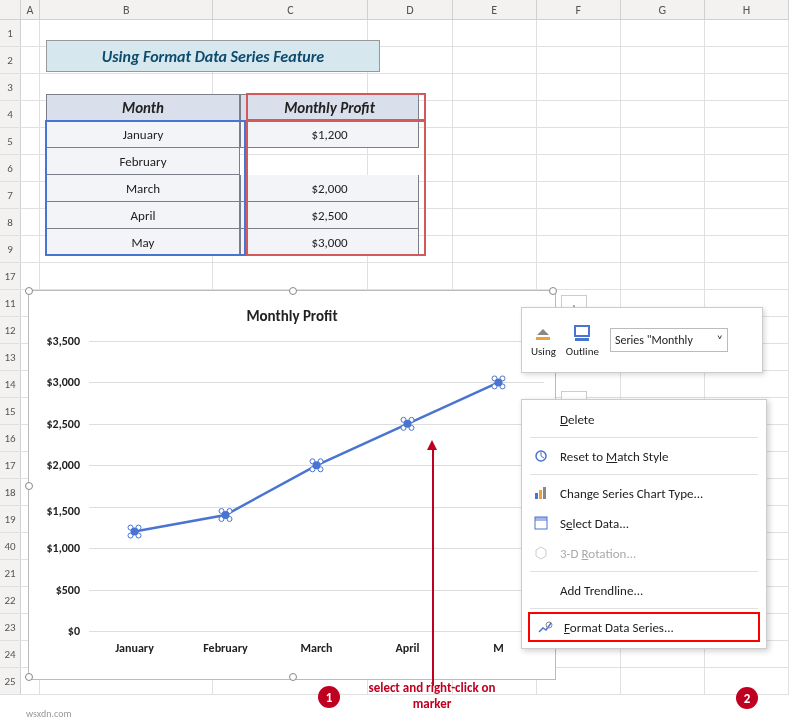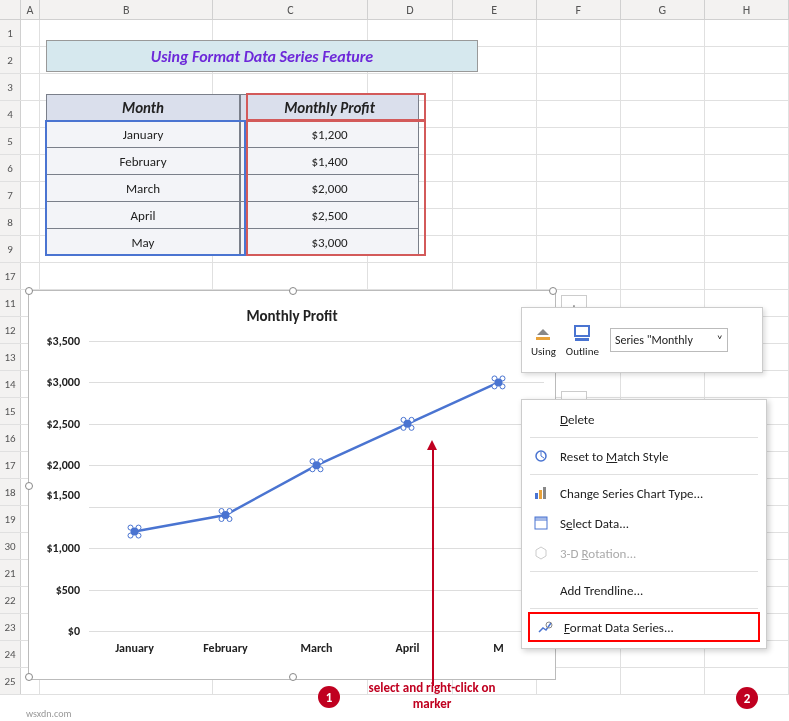--- a/index.html
+++ b/index.html
@@ -19,24 +19,24 @@
   .colheaders { display: flex; height: 20px; background: #f3f2f1; border-bottom: 1px solid #d0d0d0; }
   .rownum-col { width: 24px; background: #f3f2f1; border-right: 1px solid #d0d0d0; }
   .colhdr { border-right: 1px solid #d0d0d0; display:flex; align-items:center; justify-content:center; color:#555; font-size:12px; height:20px; }
   .rows { position:absolute; top:20px; left:0; right:0; bottom:0; }
   .row { display:flex; height:27px; border-bottom:1px solid #e0e0e0; }
   .rownum { width:24px; background:#f3f2f1; border-right:1px solid #d0d0d0; display:flex; align-items:center; justify-content:center; font-size:11px; color:#555; }
   .cell { border-right:1px solid #e0e0e0; height:100%; }
 
   
   .title-banner {
-    position:absolute; left:46px; top:40px; width:432px; height:32px;
+    position:absolute; left:46px; top:40px; width:334px; height:32px;
     background:#d6e8ee; border:1px solid #999;
     display:flex; align-items:center; justify-content:center;
-    font-style:italic; font-weight:bold; font-size:16px; color:#6d28d9;
+    font-style:italic; font-weight:bold; font-size:16px; color:#0c4a6e;
   }
   
   .data-table { position:absolute; left:46px; top:94px; width:379px; }
   .dt-row { display:flex; }
   .dt-cell { border:1px solid #7a7f8a; height:27px; display:flex; align-items:center; justify-content:center; }
   .dt-h { background:#dadfec; font-weight:bold; font-style:italic; font-size:15px; }
   .dt-m { width:194px; }
   .dt-v { width:179px; }
   .dt-body .dt-cell { background:#f3f4f8; border-top:none; font-size:13px; }
 
@@ -330,21 +330,21 @@
         <div class="cell" style="width: 22px;"></div>
         <div class="cell" style="width: 200px;"></div>
         <div class="cell" style="width: 179px;"></div>
         <div class="cell" style="width: 97px;"></div>
         <div class="cell" style="width: 97px;"></div>
         <div class="cell" style="width: 97px;"></div>
         <div class="cell" style="width: 97px;"></div>
         <div class="cell" style="width: 97px;"></div>
       </div>
       <div class="row">
-        <div class="rownum">30</div>
+        <div class="rownum">40</div>
         <div class="cell" style="width: 22px;"></div>
         <div class="cell" style="width: 200px;"></div>
         <div class="cell" style="width: 179px;"></div>
         <div class="cell" style="width: 97px;"></div>
         <div class="cell" style="width: 97px;"></div>
         <div class="cell" style="width: 97px;"></div>
         <div class="cell" style="width: 97px;"></div>
         <div class="cell" style="width: 97px;"></div>
       </div>
       <div class="row">
@@ -411,21 +411,20 @@
       <div class="dt-cell dt-h dt-m">Month</div>
       <div class="dt-cell dt-h dt-v">Monthly Profit</div>
     </div>
     <div class="dt-body" id="dt-body">
         <div class="dt-row">
           <div class="dt-cell dt-m">January</div>
           <div class="dt-cell dt-v">$1,200</div>
         </div>
         <div class="dt-row">
           <div class="dt-cell dt-m">February</div>
-          <div class="dt-cell dt-v">$1,400</div>
         </div>
         <div class="dt-row">
           <div class="dt-cell dt-m">March</div>
           <div class="dt-cell dt-v">$2,000</div>
         </div>
         <div class="dt-row">
           <div class="dt-cell dt-m">April</div>
           <div class="dt-cell dt-v">$2,500</div>
         </div>
         <div class="dt-row">
@@ -447,21 +446,21 @@
     <div class="chart-handle" style="left:-4px; top:191px;"></div>
     <div class="chart-handle" style="left:-4px; top:382px;"></div>
     <div class="chart-handle" style="left:260px; top:382px;"></div>
 
     <div class="chart-title">Monthly Profit</div>
 
     <div class="yaxis" id="yaxis">
         <div class="ytick" style="top: 290px;">$0</div>
         <div class="ytick" style="top: 248.571px;">$500</div>
         <div class="ytick" style="top: 207.143px;">$1,000</div>
-        <div class="ytick" style="top: 154px;">$1,500</div>
+        <div class="ytick" style="top: 170px;">$1,500</div>
         <div class="ytick" style="top: 124.286px;">$2,000</div>
         <div class="ytick" style="top: 82.8571px;">$2,500</div>
         <div class="ytick" style="top: 41.4286px;">$3,000</div>
         <div class="ytick" style="top: 0px;">$3,500</div>
       </div>
     <div class="plot" id="plot">
         <div class="gridline" style="top: 290px;"></div>
         <div class="gridline" style="top: 248.571px;"></div>
         <div class="gridline" style="top: 207.143px;"></div>
         <div class="gridline" style="top: 165.714px;"></div>

